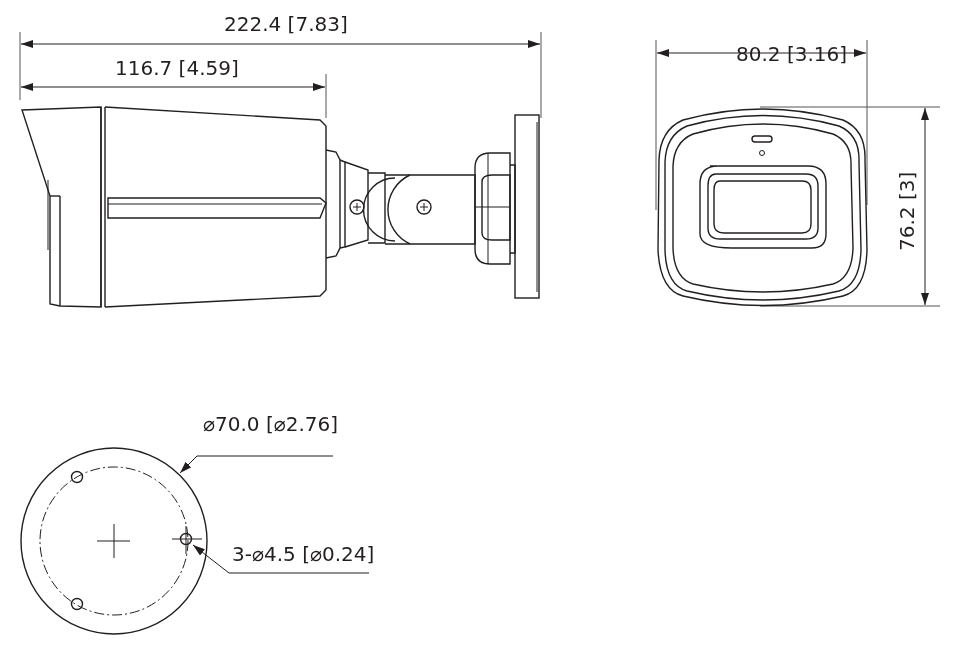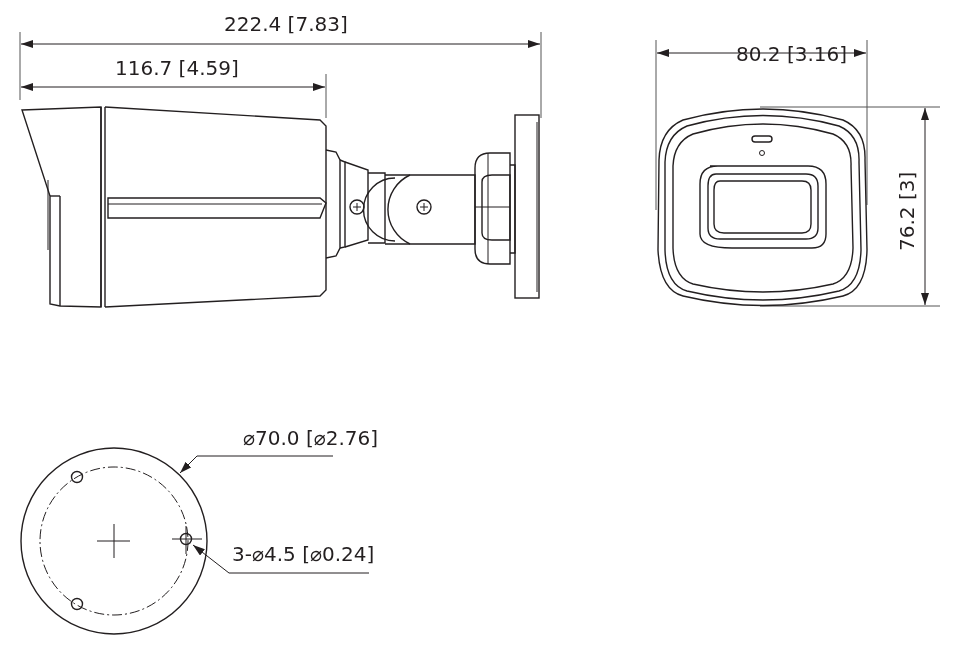--- a/index.html
+++ b/index.html
@@ -106,14 +106,14 @@
     <line class="thin" x1="197" y1="456" x2="180" y2="473" marker-end="url(#arr)"></line>
     <line class="thin" x1="369" y1="573" x2="229" y2="573"></line>
     <line class="thin" x1="229" y1="573" x2="193" y2="545" marker-end="url(#arr)"></line>
   </g>
 </svg>
 
 <div class="dim-label" style="left:224px;top:14px;">222.4 [7.83]</div>
 <div class="dim-label" style="left:115px;top:58px;text-align:center;">116.7 [4.59]</div>
 <div class="dim-label" style="left:736px;top:24px;margin-top:20px;">80.2 [3.16]</div>
 <div class="dim-label vert" style="left:897px;top:251px;">76.2 [3]</div>
-<div class="dim-label" style="left:203px;top:428px;margin-left:40px;">⌀70.0 [⌀2.76]</div>
+<div class="dim-label" style="left:203px;top:414px;">⌀70.0 [⌀2.76]</div>
 <div class="dim-label" style="left:232px;top:544px;">3-⌀4.5 [⌀0.24]</div>
 
 </body></html>

